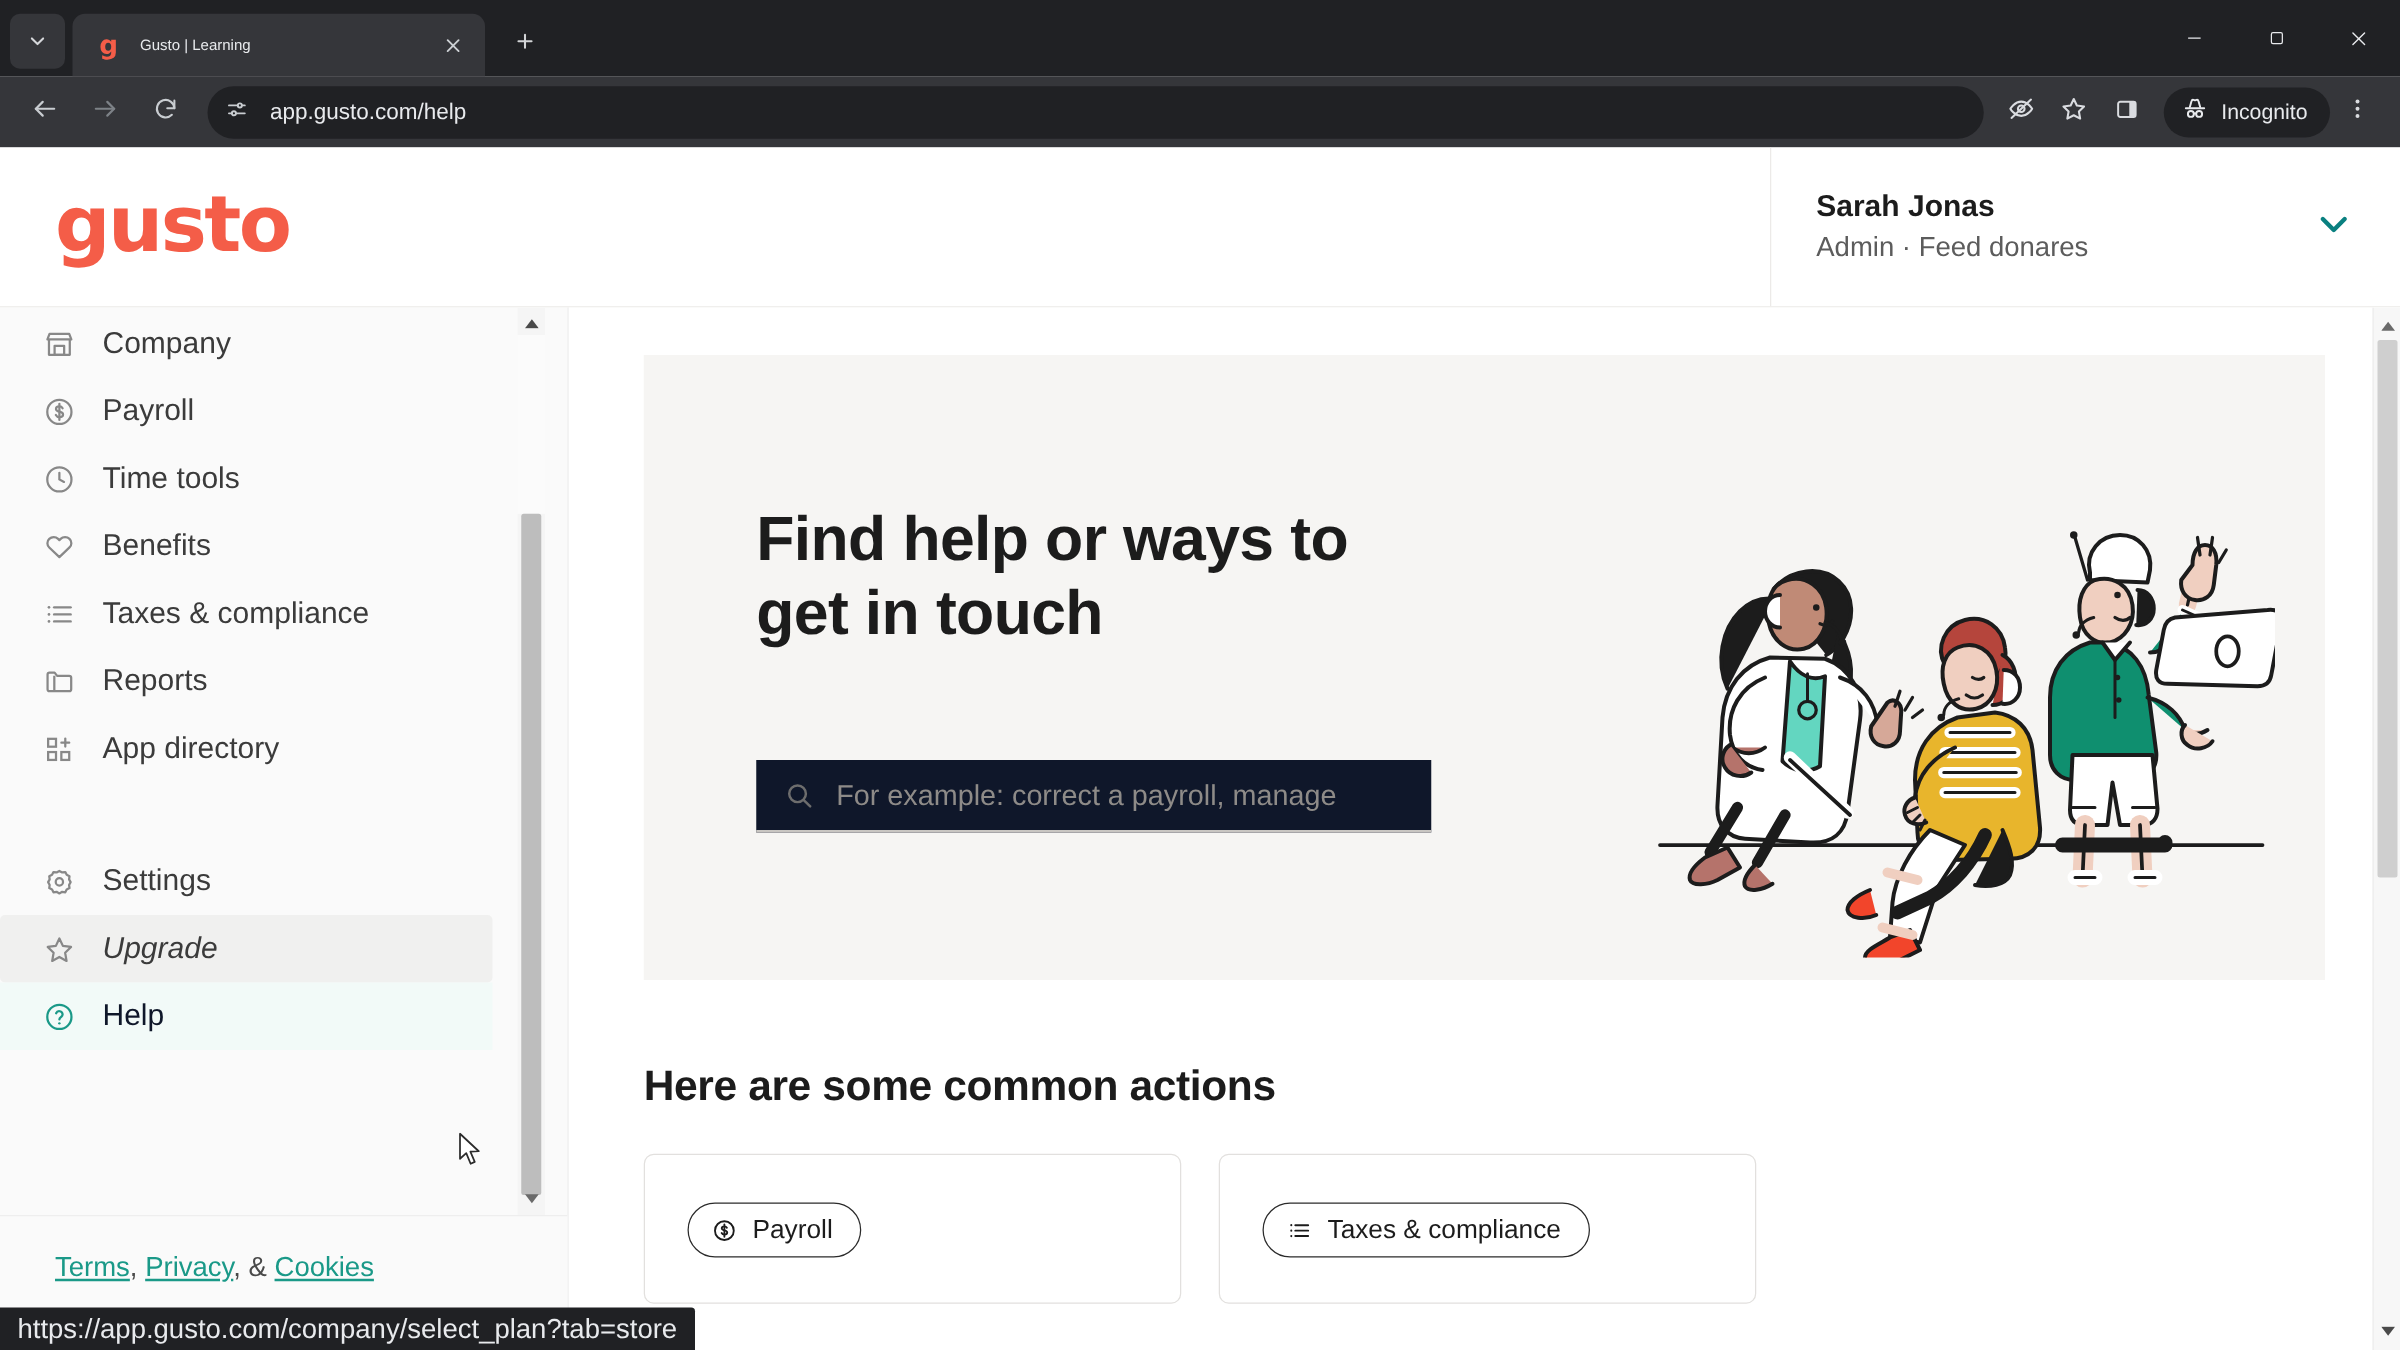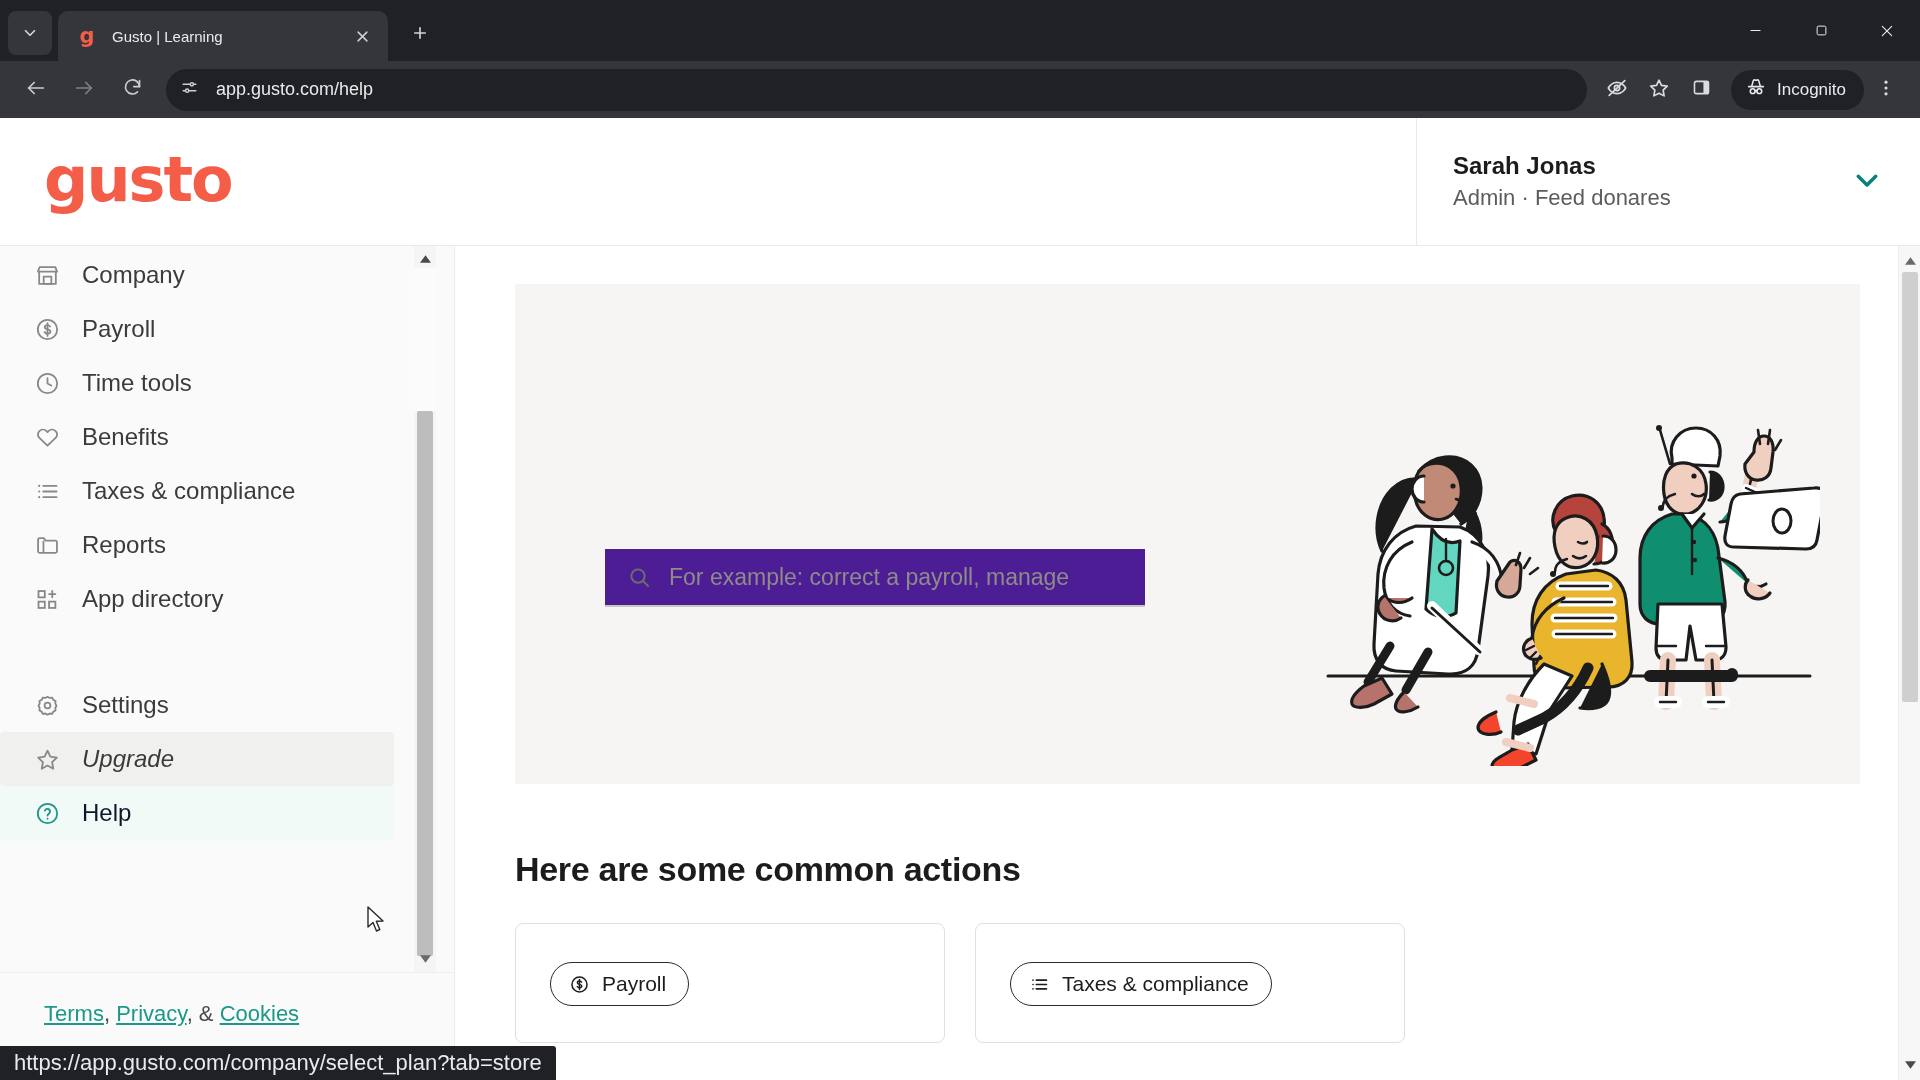--- a/index.html
+++ b/index.html
@@ -32,21 +32,21 @@
     display: flex; align-items: center; padding: 0 12px 0 18px;
     position: relative; cursor: pointer;
   }
   .tab-favicon {
     width: 22px; height: 22px; margin-right: 14px;
     display:flex; align-items:center; justify-content:center;
     font-weight: bold; font-size: 21px; color: #f45d48;
     font-family: "DejaVu Sans", sans-serif; line-height: 1;
   }
   .tab-title {
-    flex: 1; color: #e8eaed; font-size: 15px;
+    flex: 1; color: #e8eaed; font-size: 12px;
     white-space: nowrap; overflow: hidden; text-overflow: ellipsis;
   }
   .tab-close {
     width: 28px; height: 28px; border-radius: 50%;
     display: flex; align-items: center; justify-content: center;
     color: #cdd1d4; cursor: pointer; flex: 0 0 28px;
   }
   .newtab-btn {
     width: 36px; height: 36px; margin: 0 0 8px 14px;
     border-radius: 50%; display: flex; align-items: center; justify-content: center;
@@ -194,21 +194,21 @@
   .hero {
     background: #f6f5f3; display: flex; align-items: center;
     height: 500px; padding-left: 90px; position: relative; overflow: hidden;
   }
   .hero-left { width: 600px; }
   .hero-title {
     font-size: 50px; line-height: 1.18; color: #1c1c1c;
     font-weight: bold; letter-spacing: -0.5px;
   }
   .search-wrap {
-    margin-top: 88px; width: 540px; background: #4c1d95;
+    margin-top: 88px; width: 540px; background: #0f172a;
     border-bottom: 2px solid #c9c6c2;
     display: flex; align-items: center; height: 58px; padding: 0 22px;
     cursor: text;
     text-align: right;
   }
   .search-icon { color: #6d6d6d; flex: 0 0 26px; display:flex; align-items:center; }
   .search-ph {
     margin-left: 16px; font-size: 23px; color: #8e8b88;
     white-space: nowrap; overflow: hidden;
   }
@@ -555,20 +555,24 @@
             <a>Terms</a><span>, </span><a>Privacy</a><span>, &amp; </span><a>Cookies</a>
           </div>
         </div>
       </div>
 
       <div class="main">
         <div class="main-inner">
 
           <div class="hero">
             <div class="hero-left">
+              <div class="hero-title">
+                <div>Find help or ways to</div>
+                <div>get in touch</div>
+              </div>
               <div class="search-wrap">
                 <span class="search-icon">
                   <svg width="25" height="25" viewBox="0 0 24 24" fill="none" stroke="currentColor" stroke-width="1.9" stroke-linecap="round">
                       <circle cx="10.6" cy="10.6" r="6.4"></circle>
                       <line x1="15.4" y1="15.4" x2="20.3" y2="20.3"></line>
                     </svg>
                 </span>
                 <span class="search-ph">For example: correct a payroll, manage</span>
               </div>
             </div>

